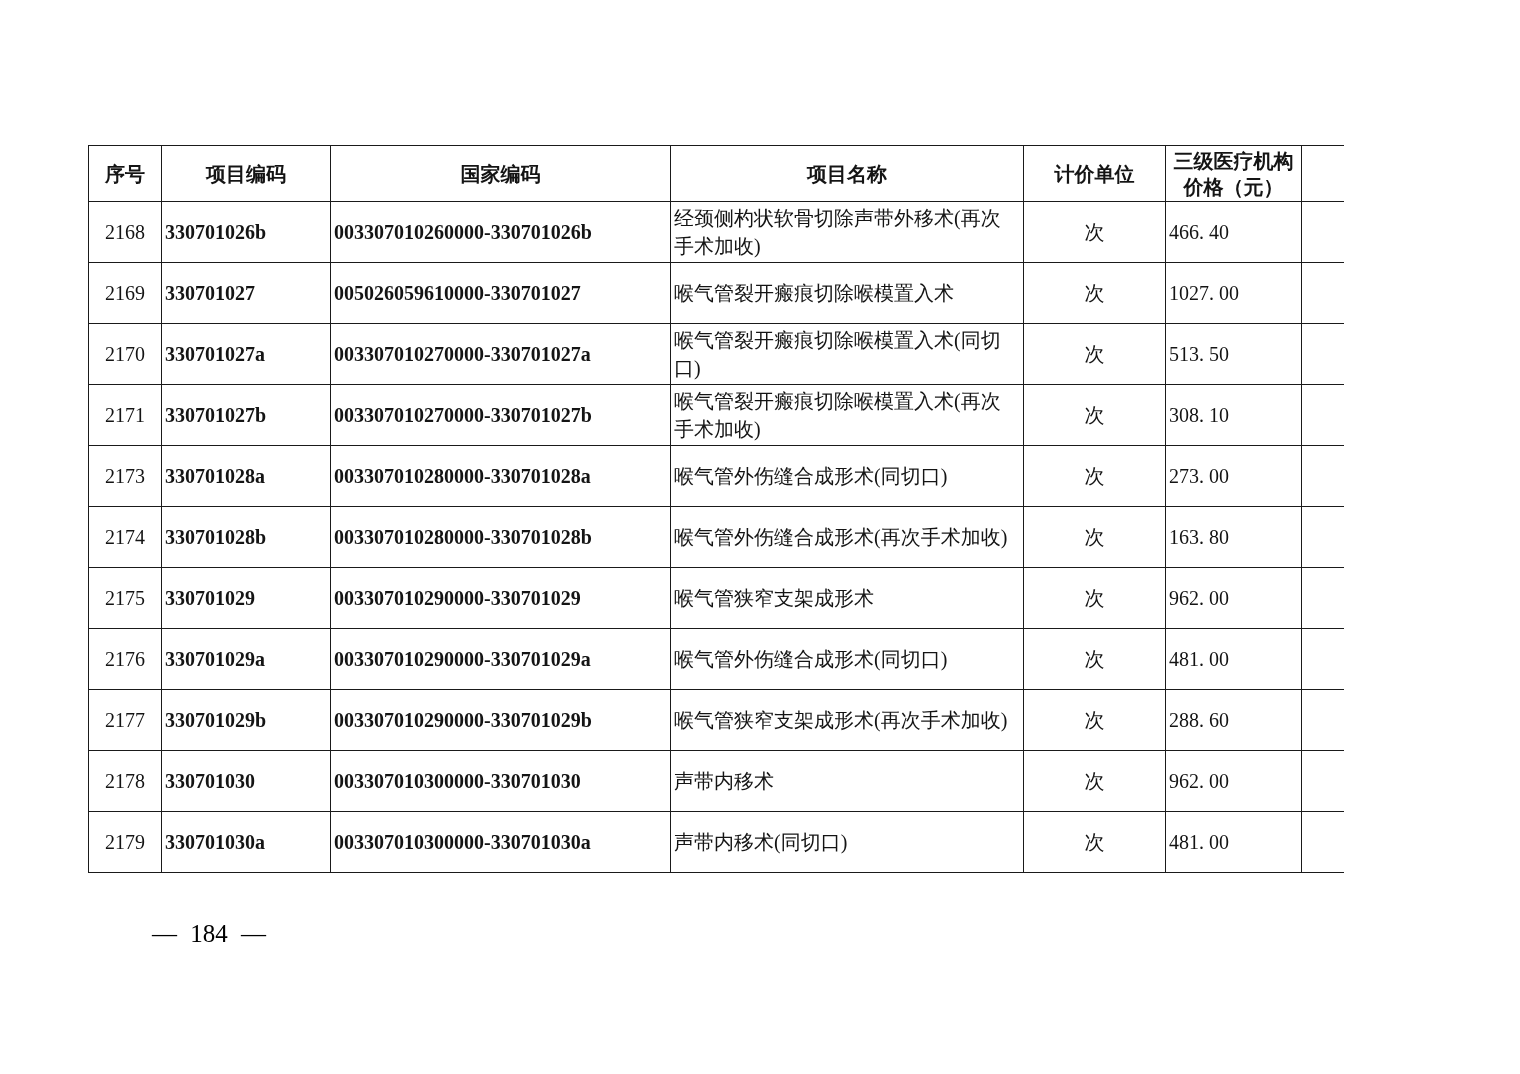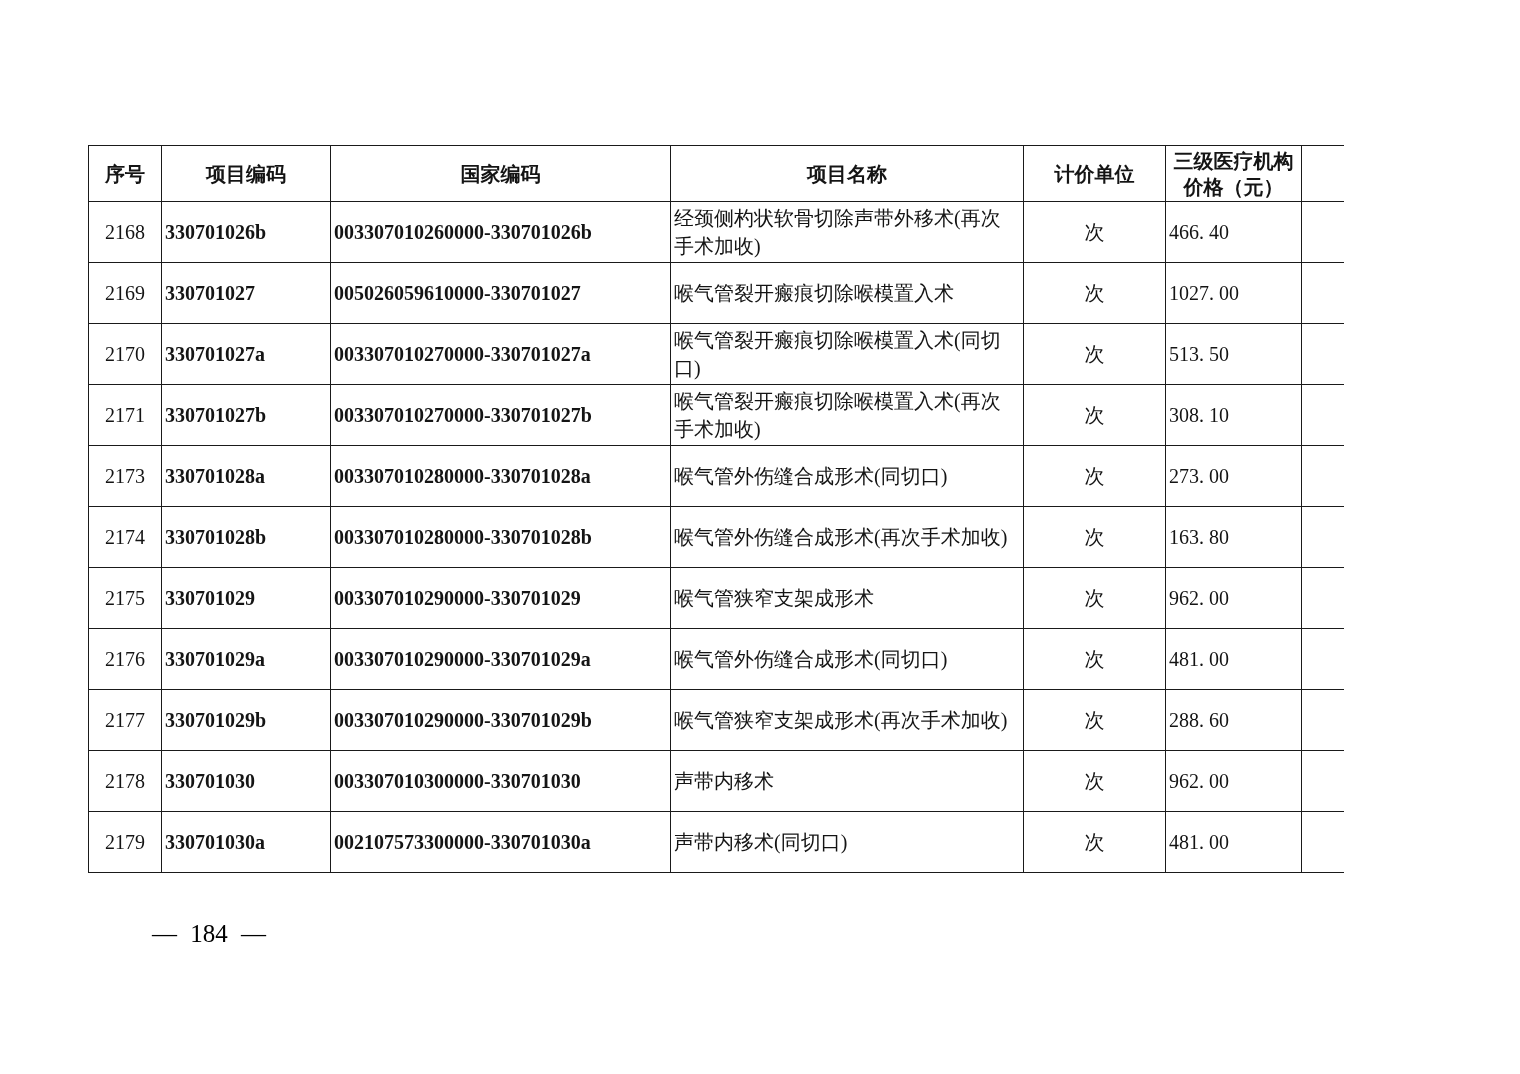--- a/index.html
+++ b/index.html
@@ -177,21 +177,21 @@
         <td class="c-code">330701030</td>
         <td class="c-code">003307010300000-330701030</td>
         <td class="c-name">声带内移术</td>
         <td class="c-unit">次</td>
         <td class="c-price">962. 00</td>
         <td class="c-note"></td>
       </tr>
       <tr>
         <td class="c-seq">2179</td>
         <td class="c-code">330701030a</td>
-        <td class="c-code">002107573300000-330701030a</td>
+        <td class="c-code">003307010300000-330701030a</td>
         <td class="c-name">声带内移术(同切口)</td>
         <td class="c-unit">次</td>
         <td class="c-price">481. 00</td>
         <td class="c-note"></td>
       </tr>
     </tbody>
   </table>
 
   <div class="page-number">— 184 —</div>
 

